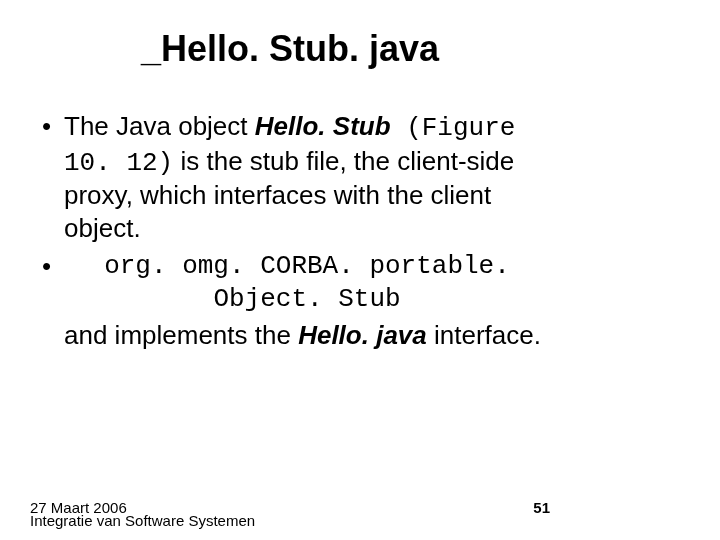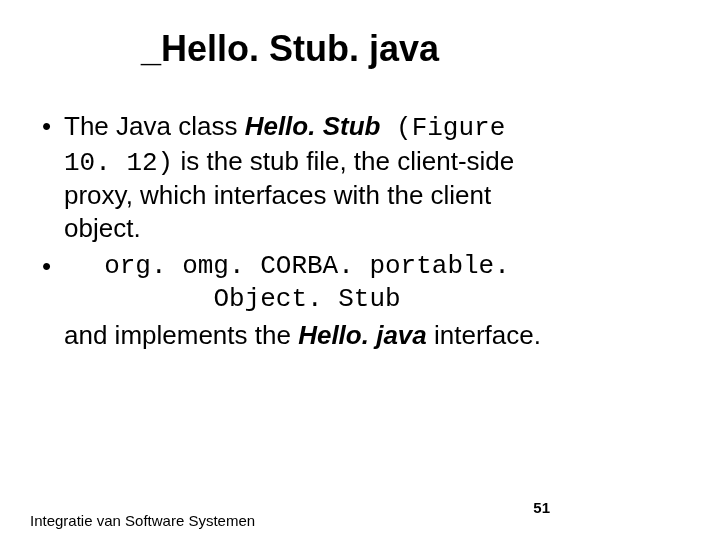--- a/index.html
+++ b/index.html
@@ -18,27 +18,28 @@
   .footer .right { margin-left: auto; font-weight: bold; }
 </style>
 </head>
 <body>
 
 <div class="slide">
   <h1 class="title">_Hello. Stub. java</h1>
 
   <ul class="bullets">
     <li>
-      <span>The Java class </span><span class="bold italic">Hello. Stub</span><span class="mono"> (Figure 10. 12)</span><span> is the stub file, the client-side proxy, which interfaces with the client object.</span>
+      <span>The Java object </span><span class="bold italic">Hello. Stub</span><span class="mono"> (Figure 10. 12)</span><span> is the stub file, the client-side proxy, which interfaces with the client object.</span>
     </li>
     <li>
       <span class="sub mono">org. omg. CORBA. portable. Object. Stub</span>
       <span class="sub">
         <span>and implements the </span><span class="bold italic">Hello. java</span><span> interface.</span>
       </span>
     </li>
   </ul>
 
   <div class="footer">
+    <span>27 Maart 2006</span>
     <span class="center">Integratie van Software Systemen</span>
     <span class="right">51</span>
   </div>
 </div>
 
 </body></html>

